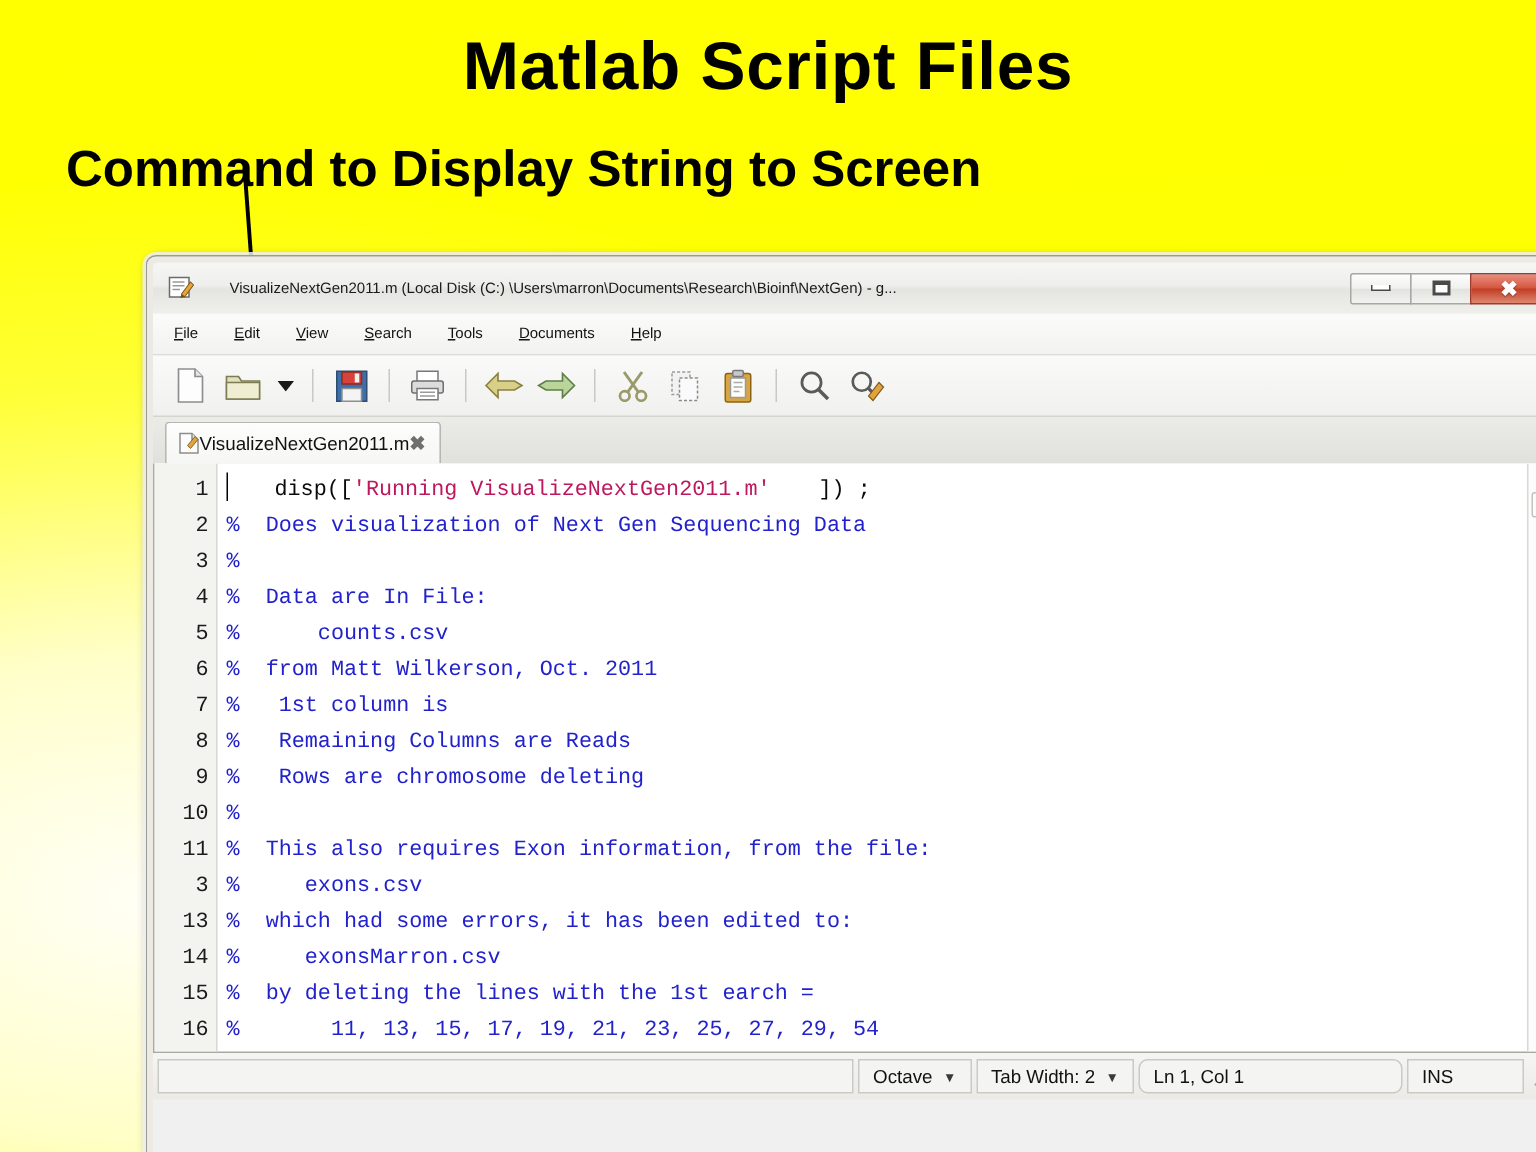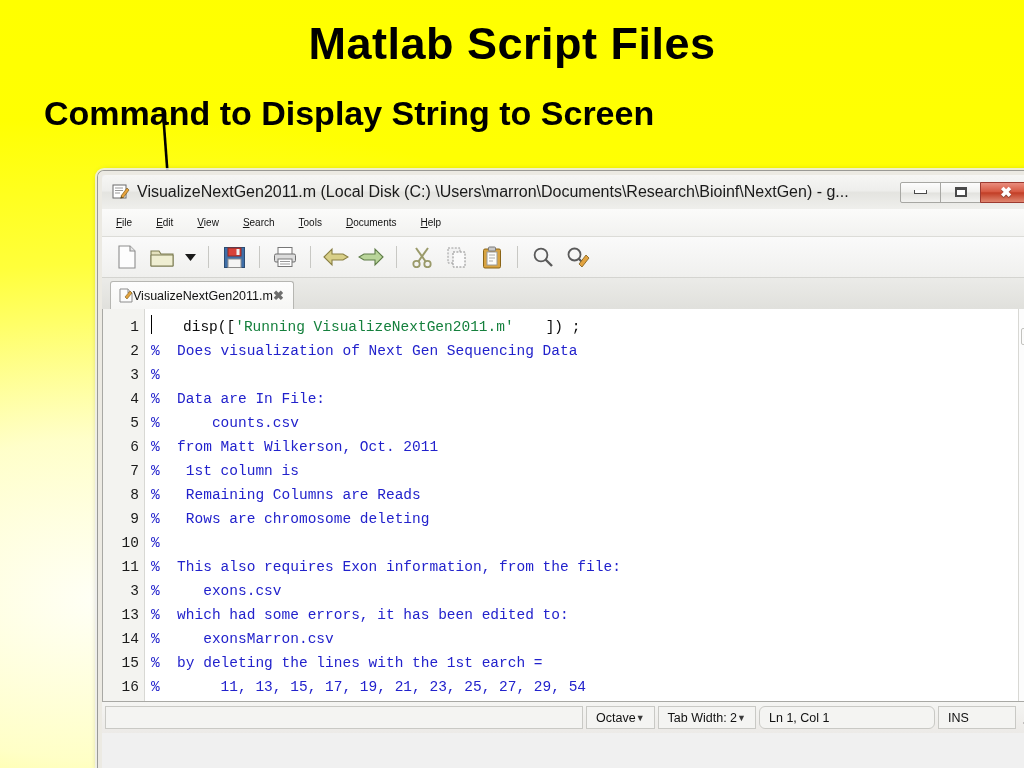--- a/index.html
+++ b/index.html
@@ -54,22 +54,22 @@
   #titlebar {
     position:relative; height:34px;
     background:linear-gradient(to bottom,#f6f6f4 0%,#eeeeec 45%,#e4e4e0 52%,#efefec 100%);
     border-top-left-radius:5px;
     display:flex; align-items:center;
     padding-left:10px; padding-right:4px;
     margin:4px 4px 0 4px;
   }
   #titlebar .title-icon { width:18px; height:18px; margin-right:7px; flex:0 0 auto; }
   #title-text {
-    font-size:16px; color:#1a1a1a; white-space:nowrap; overflow:hidden;
-    flex:1 1 auto; text-overflow:clip;
+    font-size:10px; color:#1a1a1a; white-space:nowrap; overflow:hidden;
+    flex:1 1 auto; text-overflow:clip;margin-left:16px;
   }
   .wbtns { display:flex; align-items:center; gap:0; flex:0 0 auto; margin-right:2px; }
   .wbtn {
     width:41px; height:21px;
     border:1px solid #a7a7a3;
     background:linear-gradient(to bottom,#fdfdfd 0%,#f0f0ee 48%,#e2e2de 52%,#f2f2f0 100%);
     display:flex; align-items:center; justify-content:center;
     margin-left:-1px;
   }
   .wbtn:first-child { border-radius:2px 0 0 2px; margin-left:0; }
@@ -141,21 +141,21 @@
     font-size:14.5px; color:#1a1a1a;
     text-align:right; padding-right:5px;
   }
   .cl {
     height:24px; line-height:24px;
     font-family:"Liberation Mono", monospace;
     font-size:14.5px; color:#1a1a1a;
     white-space:pre;
   }
   .cl .cmt { color:#2222cc; }
-  .cl .str { color:#15803d; }
+  .cl .str { color:#be185d; }
   .cl .pln { color:#0a0a0a;padding-left:32px; }
   #caret {
     position:absolute; left:6px; top:6px; width:1px; height:19px; background:#000;
   }
   
   #vscroll {
     position:absolute; right:0; top:0; bottom:0; width:19px;
     background:#fcfcfc; border-left:1px solid #d8d8d4;
     display:flex; flex-direction:column; align-items:center;
   }
@@ -167,21 +167,21 @@
     border:1px solid #c2c2be; border-radius:2px;
   }
 
   
   #statusbar {
     margin:0 4px; height:31px;
     background:linear-gradient(to bottom,#f5f5f3 0%,#eceae7 100%);
     display:flex; align-items:center; gap:3px; padding:0 3px;
   }
   .sb-pane {
-    height:23px; display:flex; align-items:center; 
+    height:23px; display:flex; align-items:center; gap:7px;
     padding:0 9px;
     border:1px solid #c9c9c5; background:#f4f4f2;
     font-size:12.5px; color:#111; white-space:nowrap;text-align:right;
   }
   #sb-spacer { flex:1 1 auto; height:23px; border:1px solid #c9c9c5; background:#f4f4f2; }
   .caret-dn { font-size:9px; color:#3a3a3a; }
   #sb-grip { width:14px; height:14px; margin-left:2px; flex:0 0 auto; opacity:.55; }
 </style>
 </head>
 <body>

